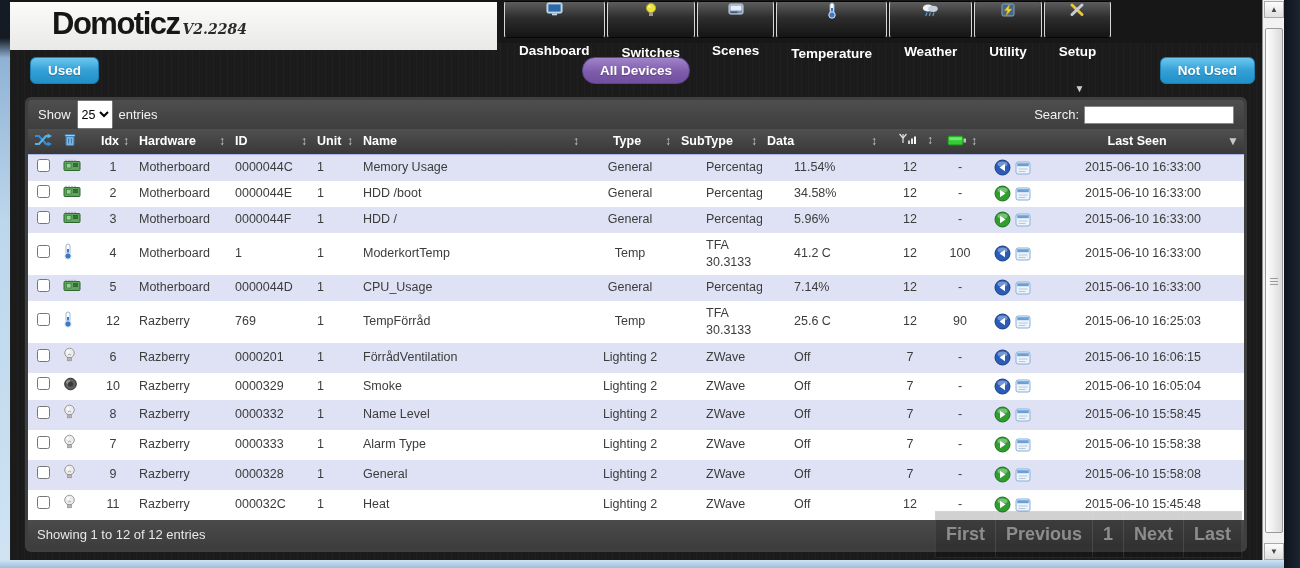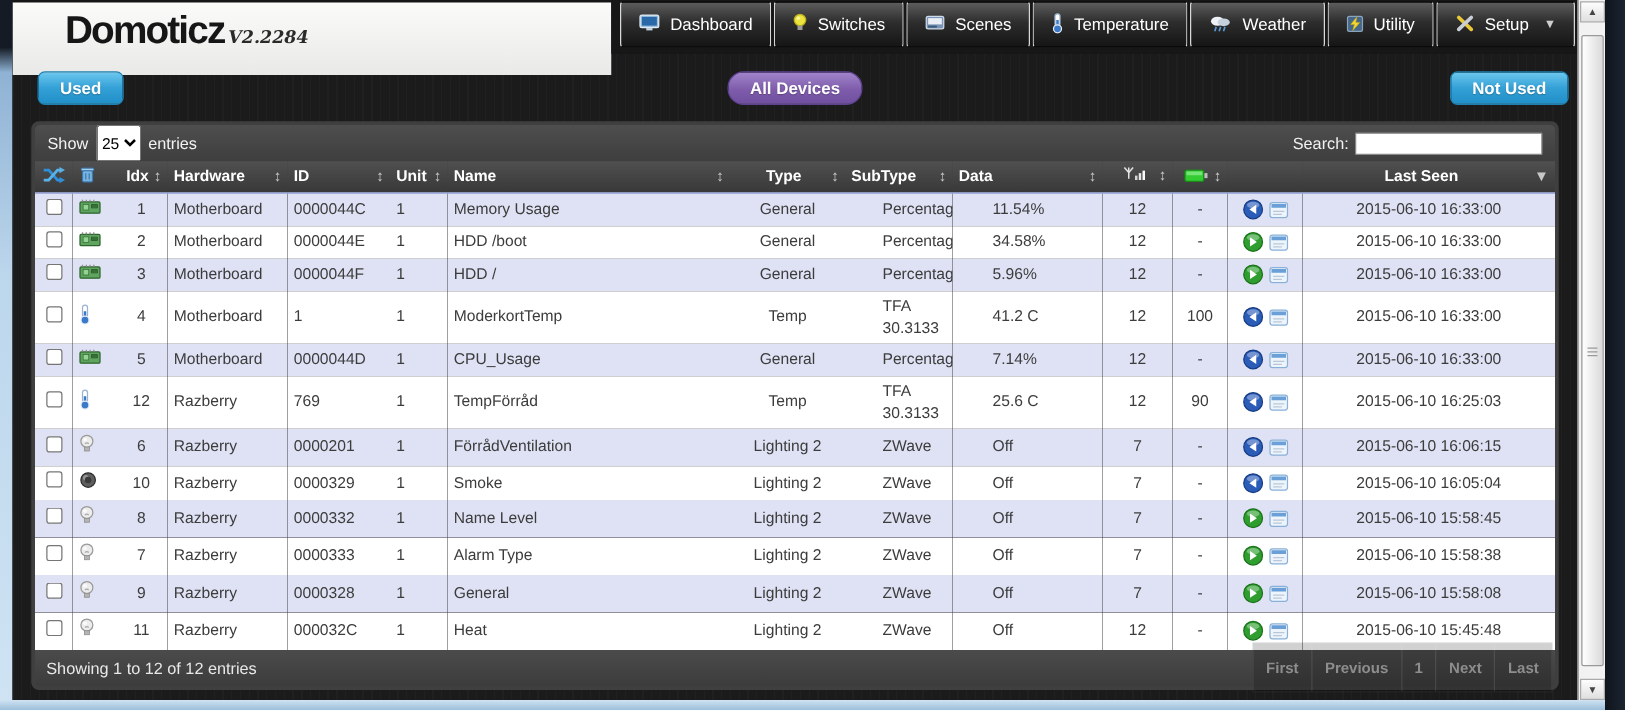--- a/index.html
+++ b/index.html
@@ -15,31 +15,31 @@
                   background:linear-gradient(90deg,#10151c,#1b2430); }
 
   
   .app { position:absolute; left:10px; top:0; width:1252px; height:561px;
          background:#1b1b1b;
          background-image:repeating-linear-gradient(90deg, rgba(255,255,255,0.025) 0 1px, rgba(0,0,0,0) 1px 7px);
          overflow:hidden; }
 
   
   .topbar { display:flex; height:43px; background:#161616; }
-  .logo-band { width:487px; height:58px; margin-top:2px; background:linear-gradient(180deg,#fbfbf9,#ecechw 70%,#e9e9e7);
+  .logo-band { width:487px; height:48px; margin-top:2px; background:linear-gradient(180deg,#fbfbf9,#ecechw 70%,#e9e9e7);
                background:linear-gradient(180deg,#fbfbf9,#e9e9e7);
                display:flex; align-items:baseline; padding:4px 0 0 42px; }
   .logo { font-size:31px; font-weight:bold; letter-spacing:-1.5px; color:#161616; line-height:36px; }
   .version { font-family:"DejaVu Serif", serif; font-style:italic; font-weight:bold;
              font-size:14px; color:#2a2a2a; margin-left:3px; }
   .nav { flex:1; display:flex; align-items:stretch; gap:2px; padding:0 2px 2px 7px; background:#171717; }
-  .nav-btn { display:flex; align-items:center; gap:8px; padding:0 14px; margin:1px 0 3px;
+  .nav-btn { display:flex; align-items:center; gap:24px; padding:0 14px; margin:1px 0 3px;
              background:linear-gradient(180deg,#5d5d5d,#2d2d2d 45%,#151515);
              border:1px solid #060606; border-left:1px solid #d8d8d8; border-right:1px solid #d8d8d8;
-             border-radius:3px; color:#fff; font-weight:normal; font-size:13.5px; cursor:pointer; white-space:nowrap; }
+             border-radius:3px; color:#fff; font-weight:bold; font-size:13.5px; cursor:pointer; white-space:nowrap;flex-direction:column; }
   .nav-caret { color:#cfcfcf; font-size:10px; margin-left:4px; }
 
   
   .filter-row { position:relative; height:46px; }
   .pill { position:absolute; top:14px; padding:5px 17px; border-radius:6px; font-size:13.5px;
           font-weight:bold; color:#fff; cursor:pointer; text-shadow:0 1px 1px rgba(0,0,0,.25); }
   .pill.blue   { background:linear-gradient(180deg,#6cc8ee,#33a0d6 50%,#2190c8); border:1px solid #1f7fb0; }
   .pill.purple { background:linear-gradient(180deg,#a184cb,#7e5cab 55%,#714fa0); border:1px solid #5e4390; }
   #btn-used { left:20px; }
   #btn-all  { left:50%; transform:translateX(-50%);border-radius:13px; }
@@ -70,21 +70,21 @@
   td.pad-sub { padding-left:30px; white-space:normal; }
   td.pad-data { padding-left:32px; }
   .devicon { display:inline-block; vertical-align:middle; }
   .actions-cell { display:flex; gap:4px; align-items:center; justify-content:center; }
   .icon-btn { display:inline-flex; cursor:pointer; line-height:0; }
 
   .panel-status { height:29px; background:linear-gradient(180deg,#4b4b4b,#3c3c3c);
                   border-radius:0 0 4px 4px; display:flex; align-items:center;
                   justify-content:space-between; padding:0 2px 0 9px; color:#e8e8e8; font-size:13px; }
   .paginate { display:flex; background:rgba(0,0,0,0.18); border:1px solid rgba(255,255,255,0.07); }
-  .paginate span { padding:12px 10px; color:#8d8d8d; font-weight:bold; font-size:12px;
+  .paginate span { padding:12px 10px; color:#8d8d8d; font-weight:bold; font-size:18px;
                    border-left:1px solid rgba(255,255,255,0.10); cursor:default; }
   .paginate span:first-child { border-left:none; }
 
   
   .scrollbar { position:absolute; left:1262px; top:0; width:22px; height:561px;
                background:#f2f2f2; border-left:1px solid #8f8f8f; }
   .sb-btn { position:absolute; left:1px; width:20px; height:17px; background:linear-gradient(180deg,#fdfdfd,#dfdfdf);
             border:1px solid #aaa; color:#444; font-size:8px; text-align:center; line-height:15px; cursor:pointer; }
   .sb-up { top:1px; } .sb-down { bottom:1px; }
   .sb-thumb { position:absolute; left:2px; top:28px; width:18px; height:505px; border-radius:2px;

